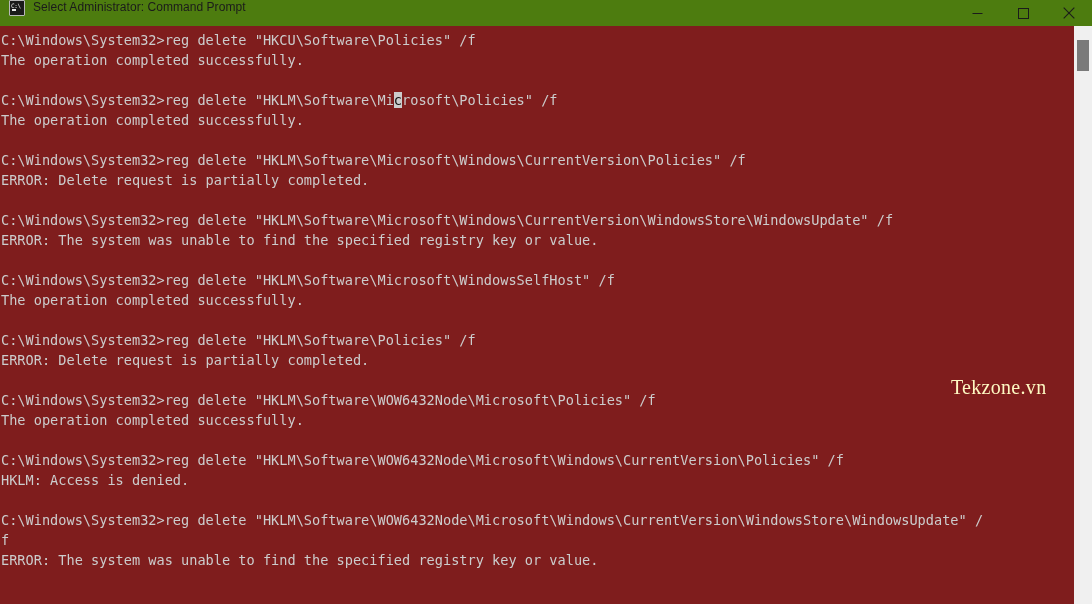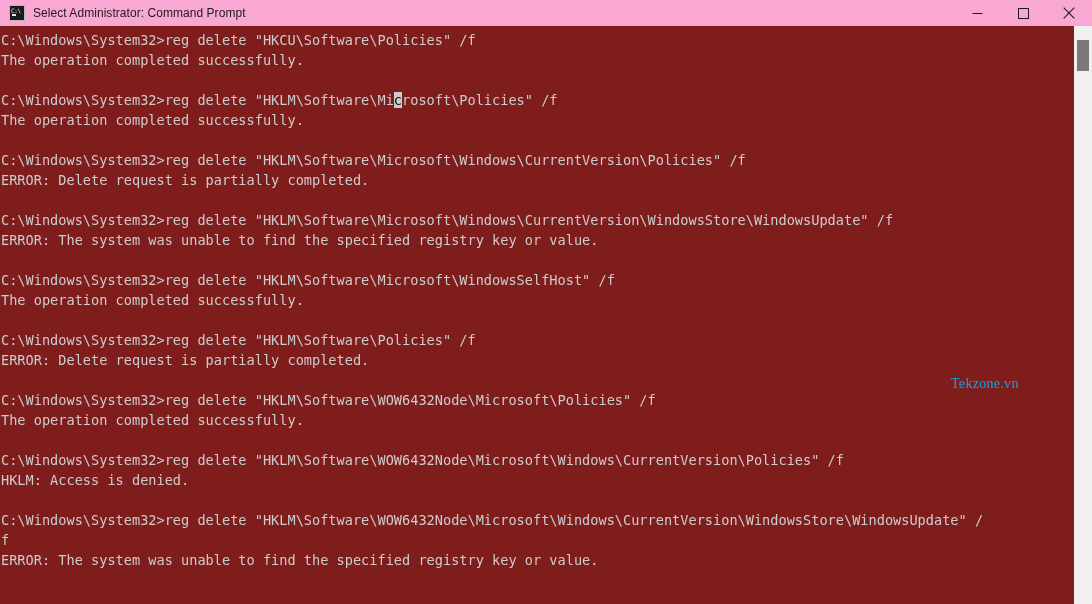--- a/index.html
+++ b/index.html
@@ -6,23 +6,22 @@
   html, body {
     width:1092px; height:604px;
     overflow:hidden;
     background:#0c0c0c;
     font-family:"Liberation Sans", sans-serif;
   }
 
   
   .titlebar {
     height:26px;
-    background:#f9a8d4;
+    background:#4d7c0f;
     display:flex;
-    align-items:center;
     position:relative;
     user-select:none;
   }
   .tb-icon {
     width:16px; height:16px;
     margin-left:9px; margin-right:8px;
     flex:0 0 auto;
     background:#1a1a1a;
     border:1px solid #b8b8b8;
     border-radius:1px;
@@ -95,22 +94,22 @@
   .cursor-cell {
     background:#cccccc;
     color:#0c0c0c;
   }
 
   
   .watermark {
     position:absolute;
     left:951px; top:350px;
     font-family:"Liberation Serif", serif;
-    font-size:14px;
-    color:#0ea5e9;
+    font-size:20px;
+    color:#fef9c3;
     letter-spacing:0.3px;
     white-space:nowrap;
     pointer-events:none;
   }
 
   
   .scrollbar {
     position:absolute;
     right:0; top:0;
     width:18px;

